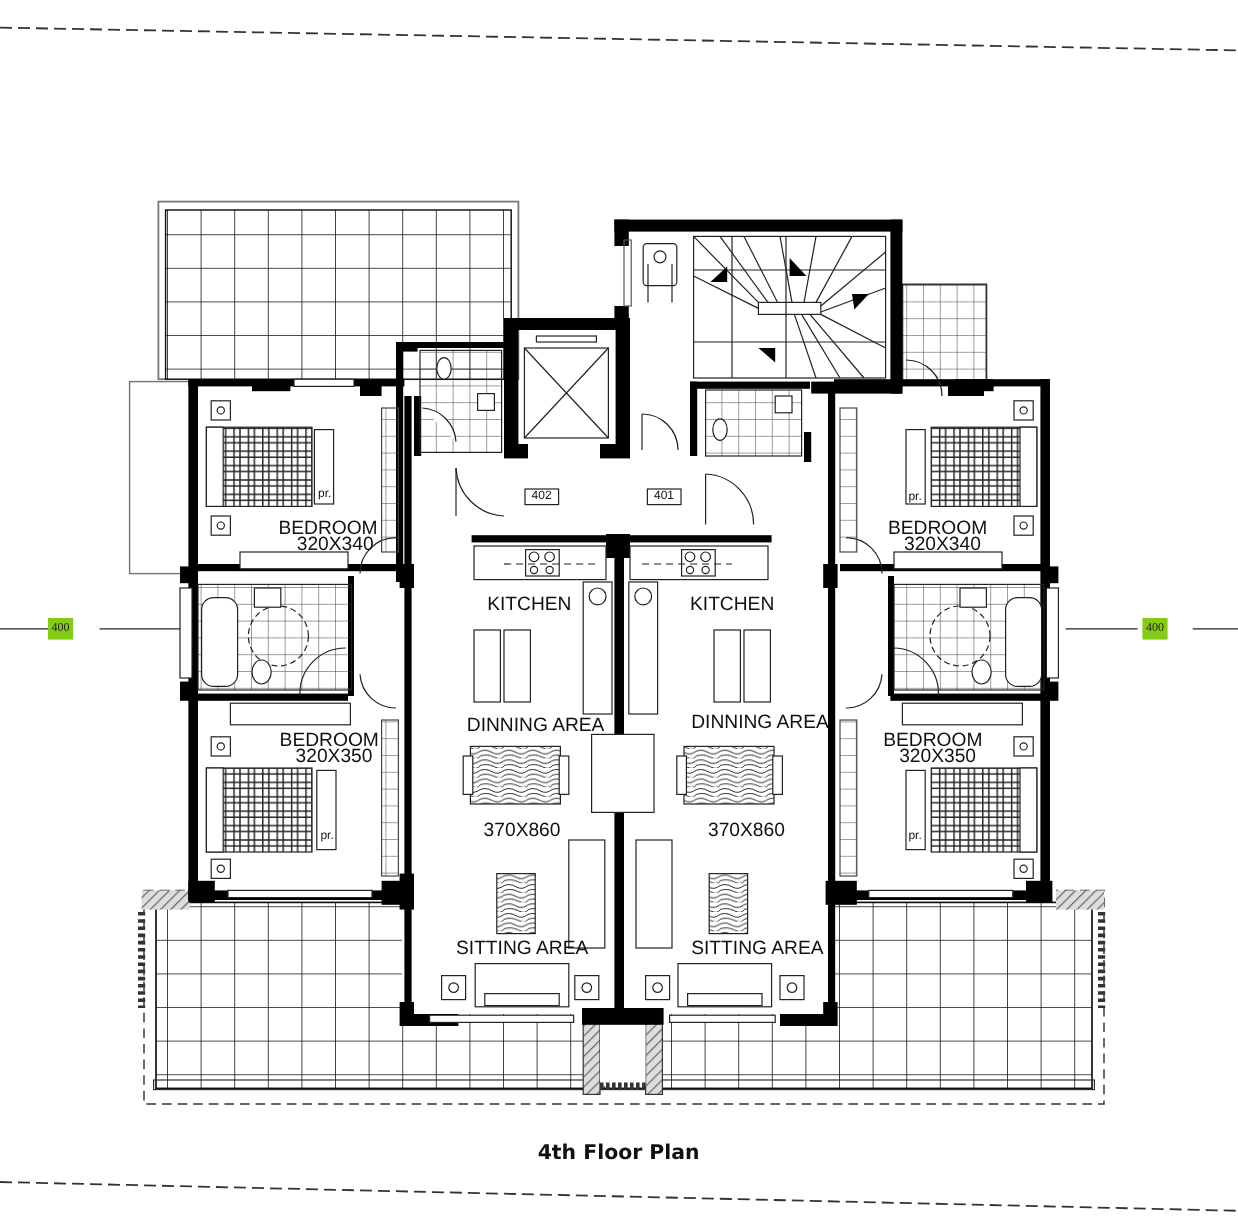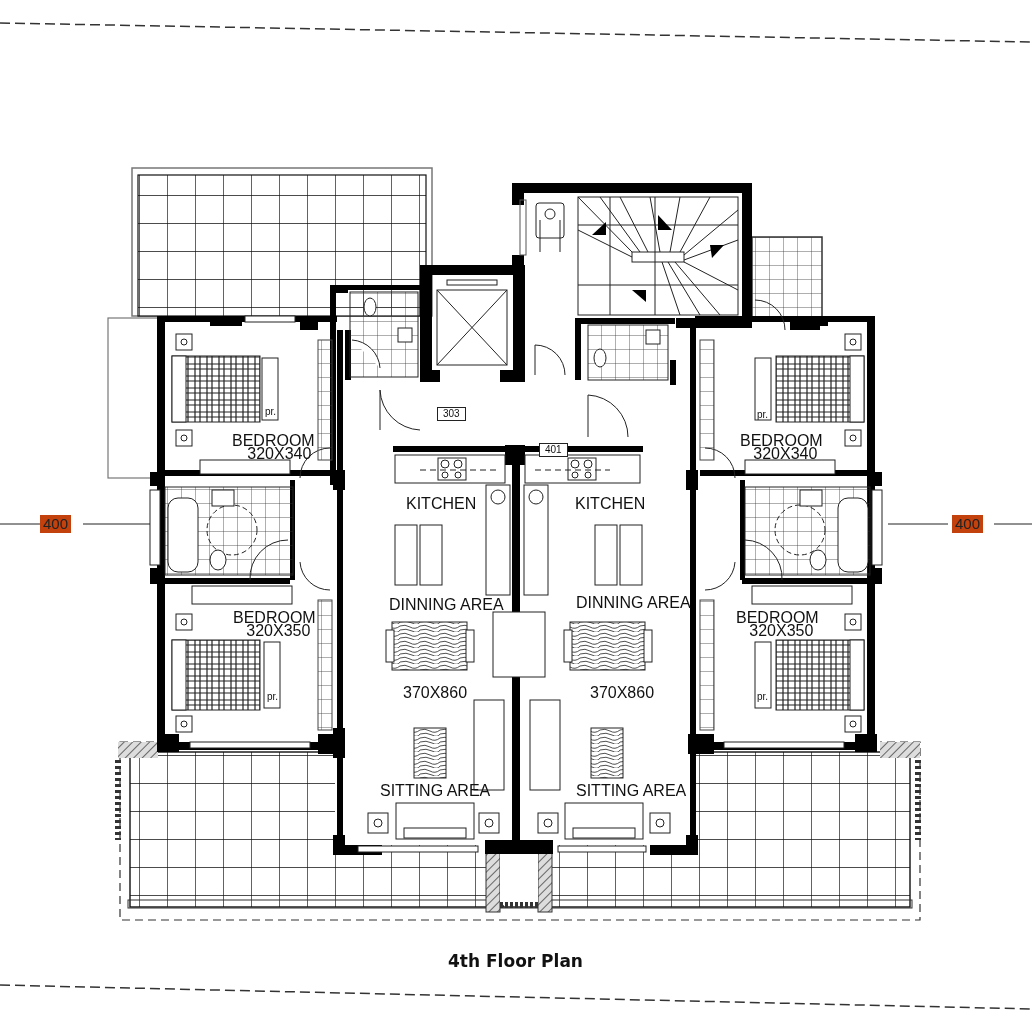--- a/index.html
+++ b/index.html
@@ -1,20 +1,20 @@
 <!DOCTYPE html>
 <html><head>
 <meta charset="utf-8">
 <style>
   html, body { margin:0; padding:0; background:#ffffff; }
   body { width:1032px; height:1027px; position:relative; overflow:hidden; font-family:"Liberation Sans", sans-serif; }
   svg { position:absolute; left:0; top:0; }
   .lbl { position:absolute; font-family:"Liberation Sans", sans-serif; font-size:16px; color:#111; text-align:center; line-height:13px; white-space:nowrap; }
   .unit { position:absolute; font-family:"Liberation Sans", sans-serif; font-size:10px; border:1px solid #222; padding:0 5px; background:#fff; line-height:12px; color:#111; }
-  .dim { position:absolute; font-family:Liberation Sans, sans-serif; font-size:15px; color:#222; background:#c2410c; padding:0 3px; line-height:18px; }
+  .dim { position:absolute; font-family:Liberation Serif, serif; font-size:10px; color:#222; background:#84cc16; padding:0 3px; line-height:18px; }
   .title { position:absolute; left:0; width:1031px; top:951px; text-align:center; font-family:"DejaVu Sans", sans-serif; font-weight:bold; font-size:17px; color:#111; }
 </style>
 </head>
 <body>
 
 <svg width="1032" height="1027" viewBox="0 0 1032 1027">
   <defs>
     <pattern id="tile" width="28" height="28" patternUnits="userSpaceOnUse">
       <rect width="28" height="28" fill="#fff"></rect>
       <path d="M28 0 V28 M0 28 H28" stroke="#111" stroke-width="1.3"></path>
@@ -344,22 +344,22 @@
     <rect x="838" y="498" width="30" height="74" rx="10" fill="#fff" stroke="#222"></rect>
     <circle cx="800" cy="530" r="25" fill="none" stroke="#222" stroke-dasharray="5,3"></circle>
     <ellipse cx="818" cy="560" rx="8" ry="10" fill="#fff" stroke="#222"></ellipse>
     <rect x="800" y="490" width="22" height="16" fill="#fff" stroke="#222"></rect>
   </g>
 </svg>
 
 <div class="dim" style="left:40px; top:515px;">400</div>
 <div class="dim" style="left:952px; top:515px;">400</div>
 
-<div class="unit" style="left:437px; top:407px;">303</div>
-<div class="unit" style="left:539px; top:407px;margin-top:36px;">401</div>
+<div class="unit" style="left:437px; top:407px;">402</div>
+<div class="unit" style="left:539px; top:407px;">401</div>
 
 <div class="lbl" style="left:232px; top:434px;">
   <div>BEDROOM</div>
   <div style="padding-left:12px;">320X340</div>
 </div>
 <div class="lbl" style="left:233px; top:611px;">
   <div>BEDROOM</div>
   <div style="padding-left:8px;">320X350</div>
 </div>
 <div class="lbl" style="left:406px; top:497px;">KITCHEN</div>

